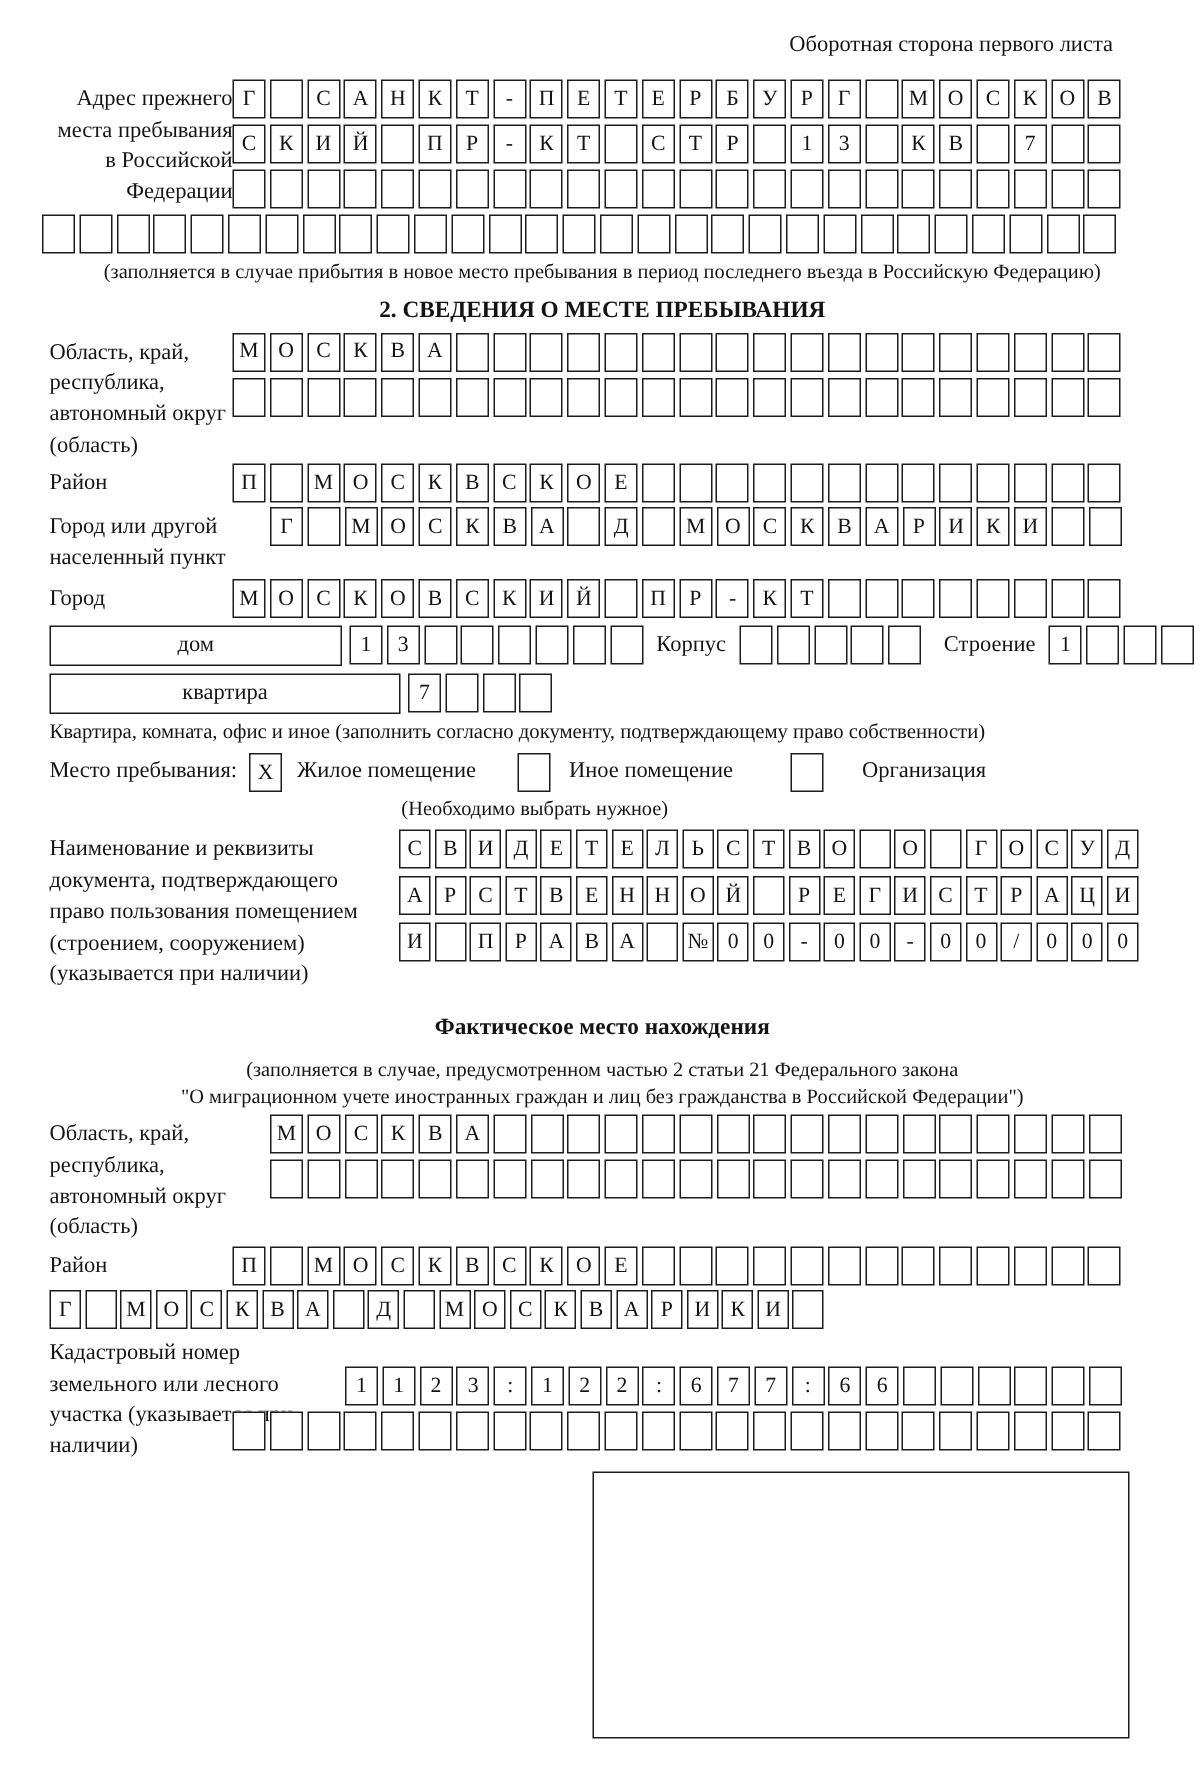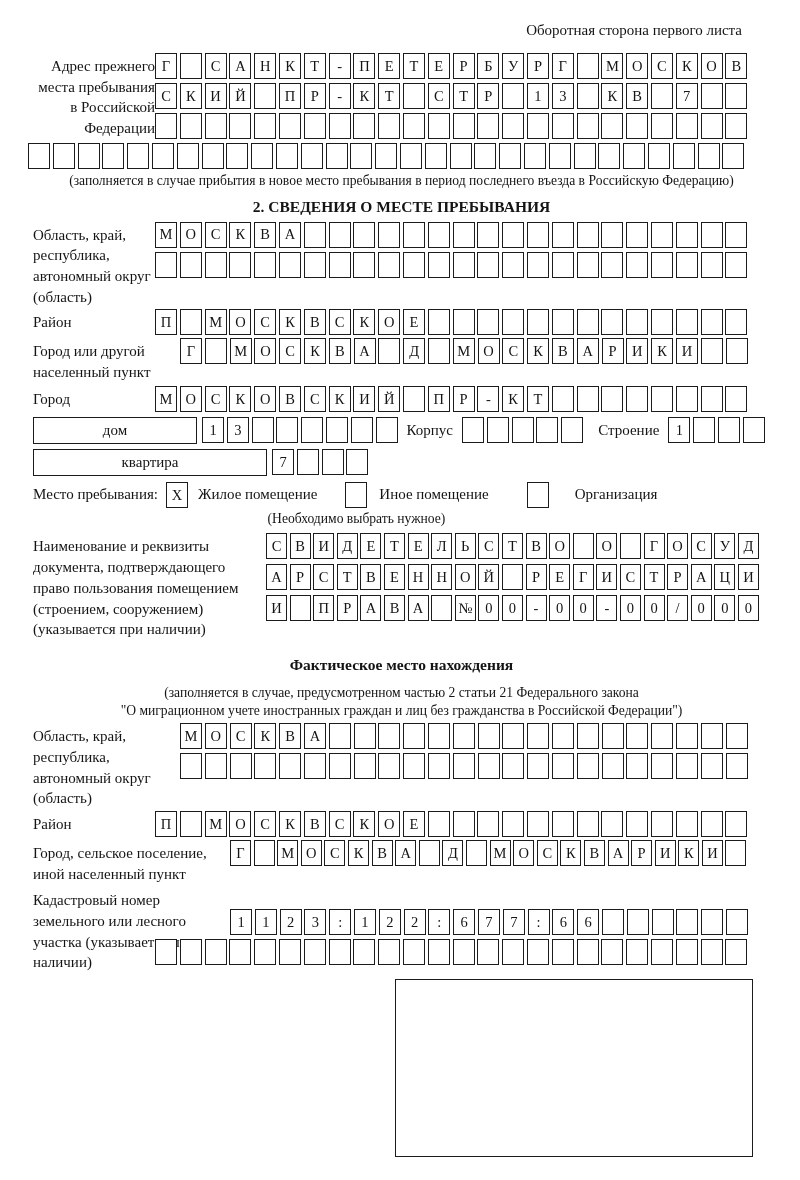--- a/index.html
+++ b/index.html
@@ -303,21 +303,21 @@
           <span class="cell"></span>
           <span class="cell"></span>
           <span class="cell"></span>
           <span class="cell"></span>
           <span class="cell"></span>
         </div>
     </div>
   </div>
 
   <div class="inline-row" style="margin-top:5px; gap:5px;">
-    <div class="wbox" style="width:164px;">дом</div>
+    <div class="wbox" style="width:195px;">дом</div>
     <div class="box-row">
         <span class="cell">1</span>
         <span class="cell">3</span>
         <span class="cell"></span>
         <span class="cell"></span>
         <span class="cell"></span>
         <span class="cell"></span>
         <span class="cell"></span>
         <span class="cell"></span>
       </div>
@@ -340,20 +340,21 @@
 
   <div class="inline-row" style="margin-top:5px; gap:5px;">
     <div class="wbox" style="width:234px;">квартира</div>
     <div class="box-row">
         <span class="cell">7</span>
         <span class="cell"></span>
         <span class="cell"></span>
         <span class="cell"></span>
       </div>
   </div>
+  <div style="font-size:13.8px; margin-top:4px;">Квартира, комната, офис и иное (заполнить согласно документу, подтверждающему право собственности)</div>
 
   <div class="inline-row" style="margin-top:6px;">
     <div class="lab">Место пребывания:</div>
     <div class="cell" style="margin-left:8px;">X</div>
     <div class="lab" style="margin-left:10px;">Жилое помещение</div>
     <div class="cell" style="margin-left:28px;"></div>
     <div class="lab" style="margin-left:12px;">Иное помещение</div>
     <div class="cell" style="margin-left:38px;"></div>
     <div class="lab" style="margin-left:26px;">Организация</div>
   </div>
@@ -520,21 +521,20 @@
           <span class="cell"></span>
           <span class="cell"></span>
           <span class="cell"></span>
           <span class="cell"></span>
           <span class="cell"></span>
         </div>
     </div>
   </div>
 
   <div class="field" style="margin-top:3px;">
-    <div class="flabel" style="flex-basis:197px;">Город, сельское поселение, иной населенный пункт</div>
     <div class="rows">
       <div class="box-row sm">
           <span class="cell">Г</span>
           <span class="cell"></span>
           <span class="cell">М</span>
           <span class="cell">О</span>
           <span class="cell">С</span>
           <span class="cell">К</span>
           <span class="cell">В</span>
           <span class="cell">А</span>

